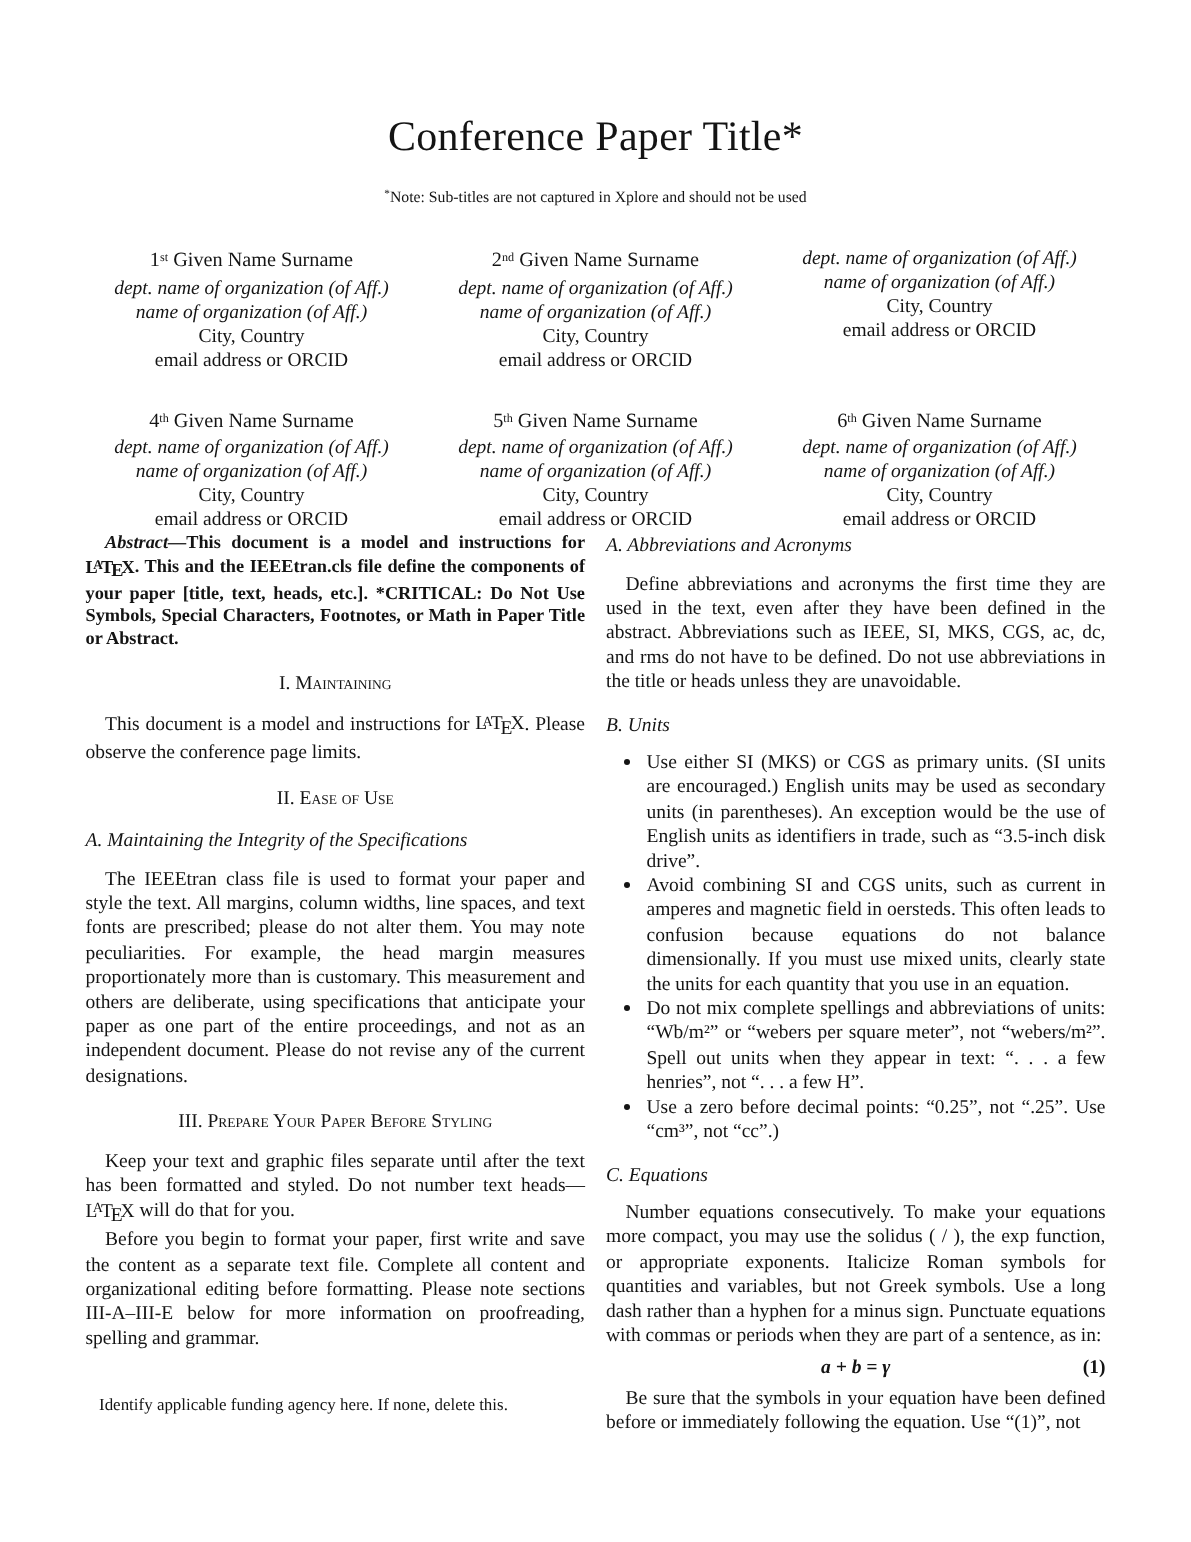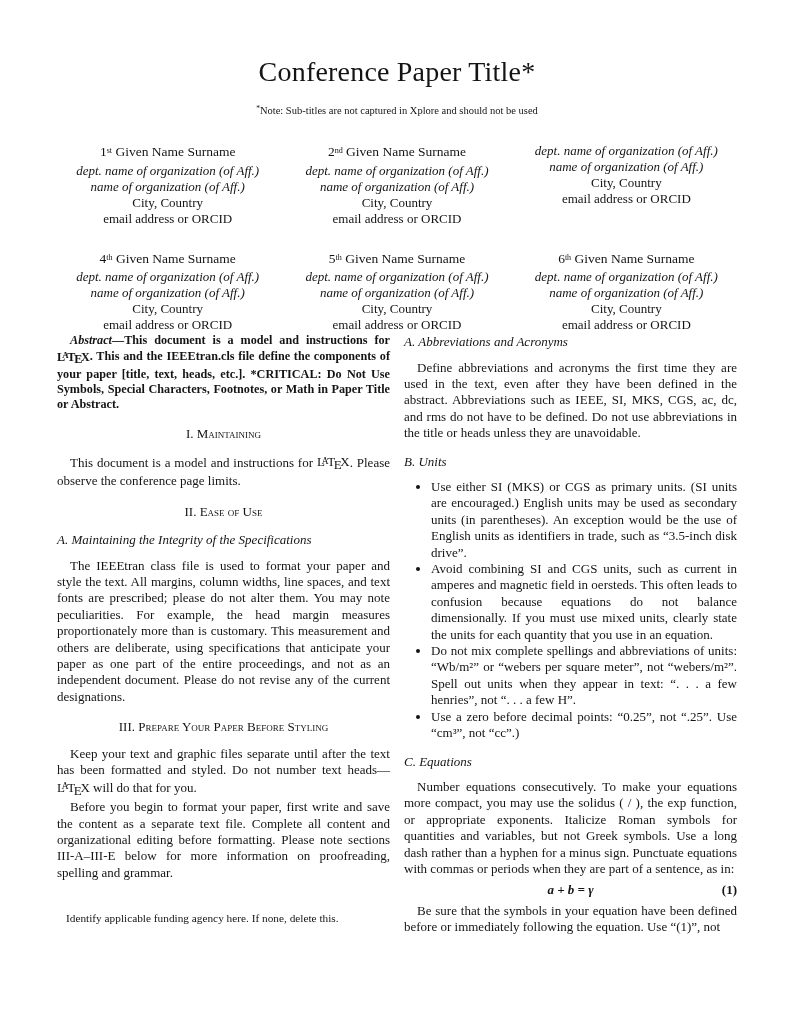--- a/index.html
+++ b/index.html
@@ -1,20 +1,20 @@
 <!DOCTYPE html>
 <html><head>
 <meta charset="utf-8">
 <style>
   * { box-sizing: border-box; }
   html, body { margin: 0; padding: 0; background: #ffffff; }
   .page {
     width: 794px; height: 1028px; margin: 0 auto; overflow: hidden;
     background: #ffffff; color: #141414; position: relative;
-    padding: 40px 57px 0 57px;
+    padding: 60px 57px 0 57px;
     font-family: "Liberation Serif", "DejaVu Serif", serif;
   }
   .doc-title { text-align: center; font-size: 28px; font-weight: 400; margin-top: 16px; letter-spacing: 0.2px; }
   .doc-note { text-align: center; font-size: 10.5px; margin-top: 16px; }
   .doc-note .mk { font-size: 7.5px; vertical-align: 0.45em; }
 
   .authors { margin-top: 27px; display: grid; grid-template-columns: repeat(3, 1fr); column-gap: 8px; row-gap: 23px; }
   .author { text-align: center; font-size: 13px; line-height: 16px; }
   .a-name { font-size: 13.5px; margin-bottom: 2px; }
   .a-name .sup { font-size: 0.6em; vertical-align: 0.42em; }

